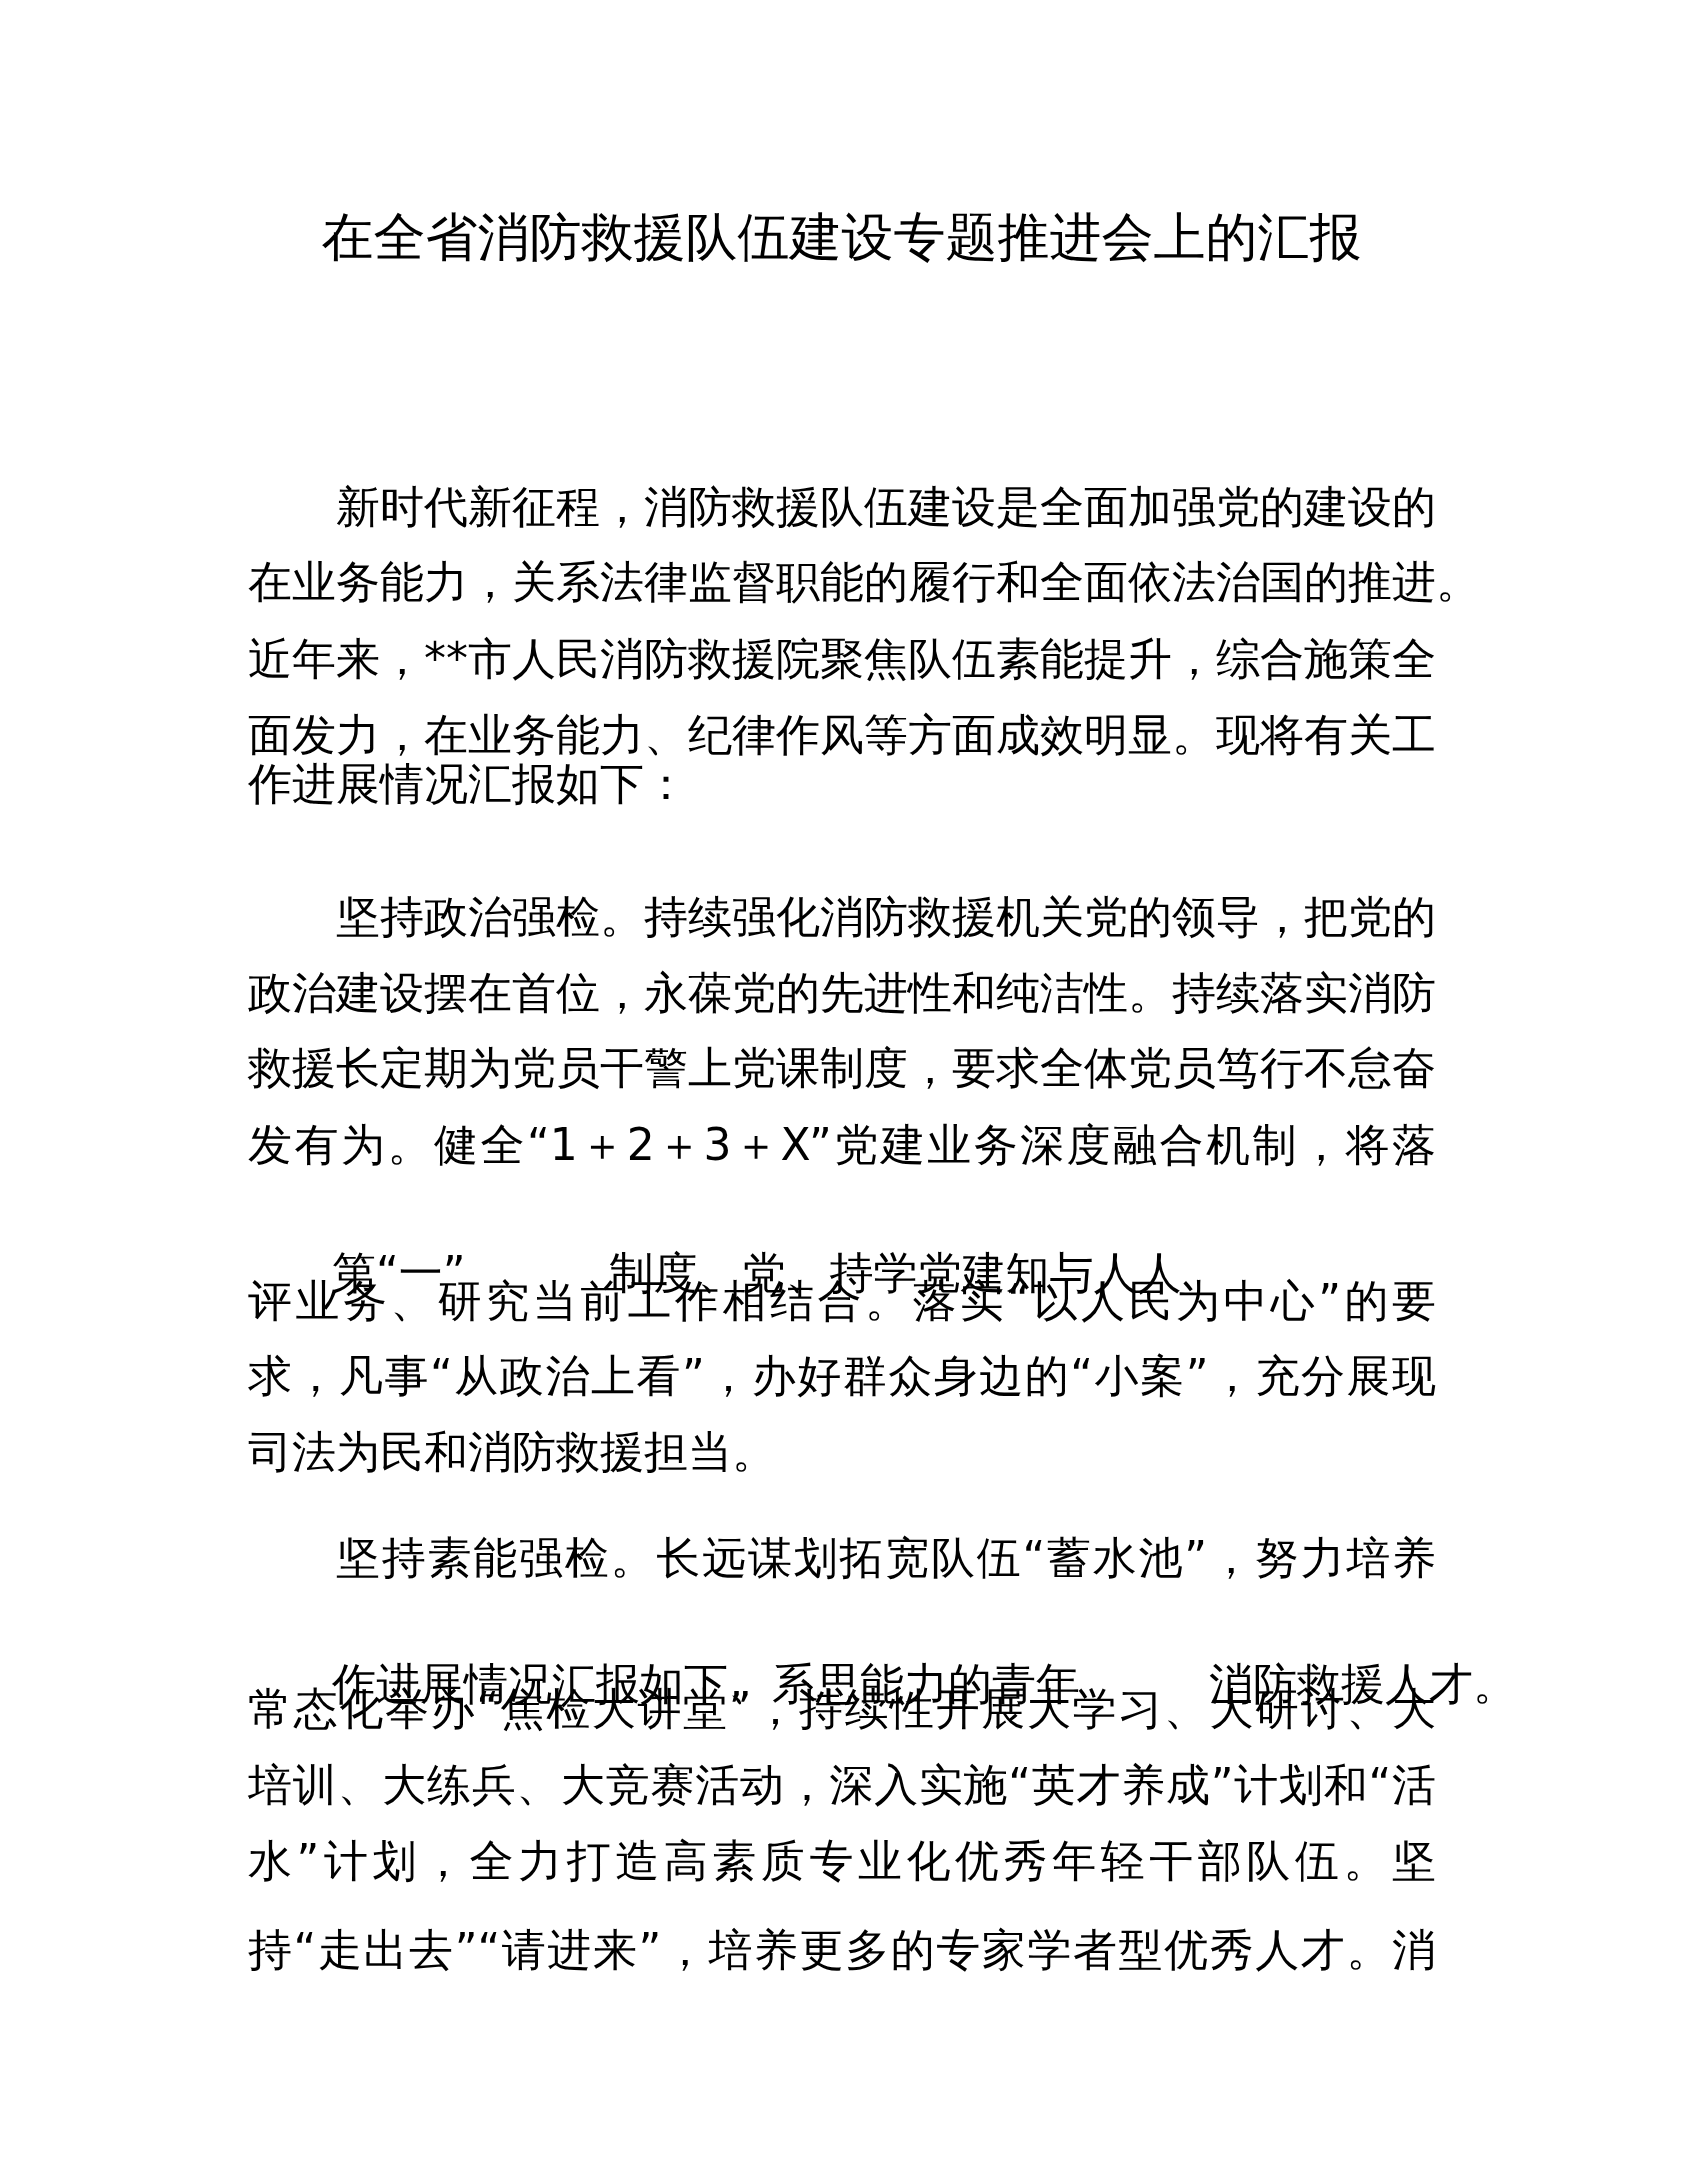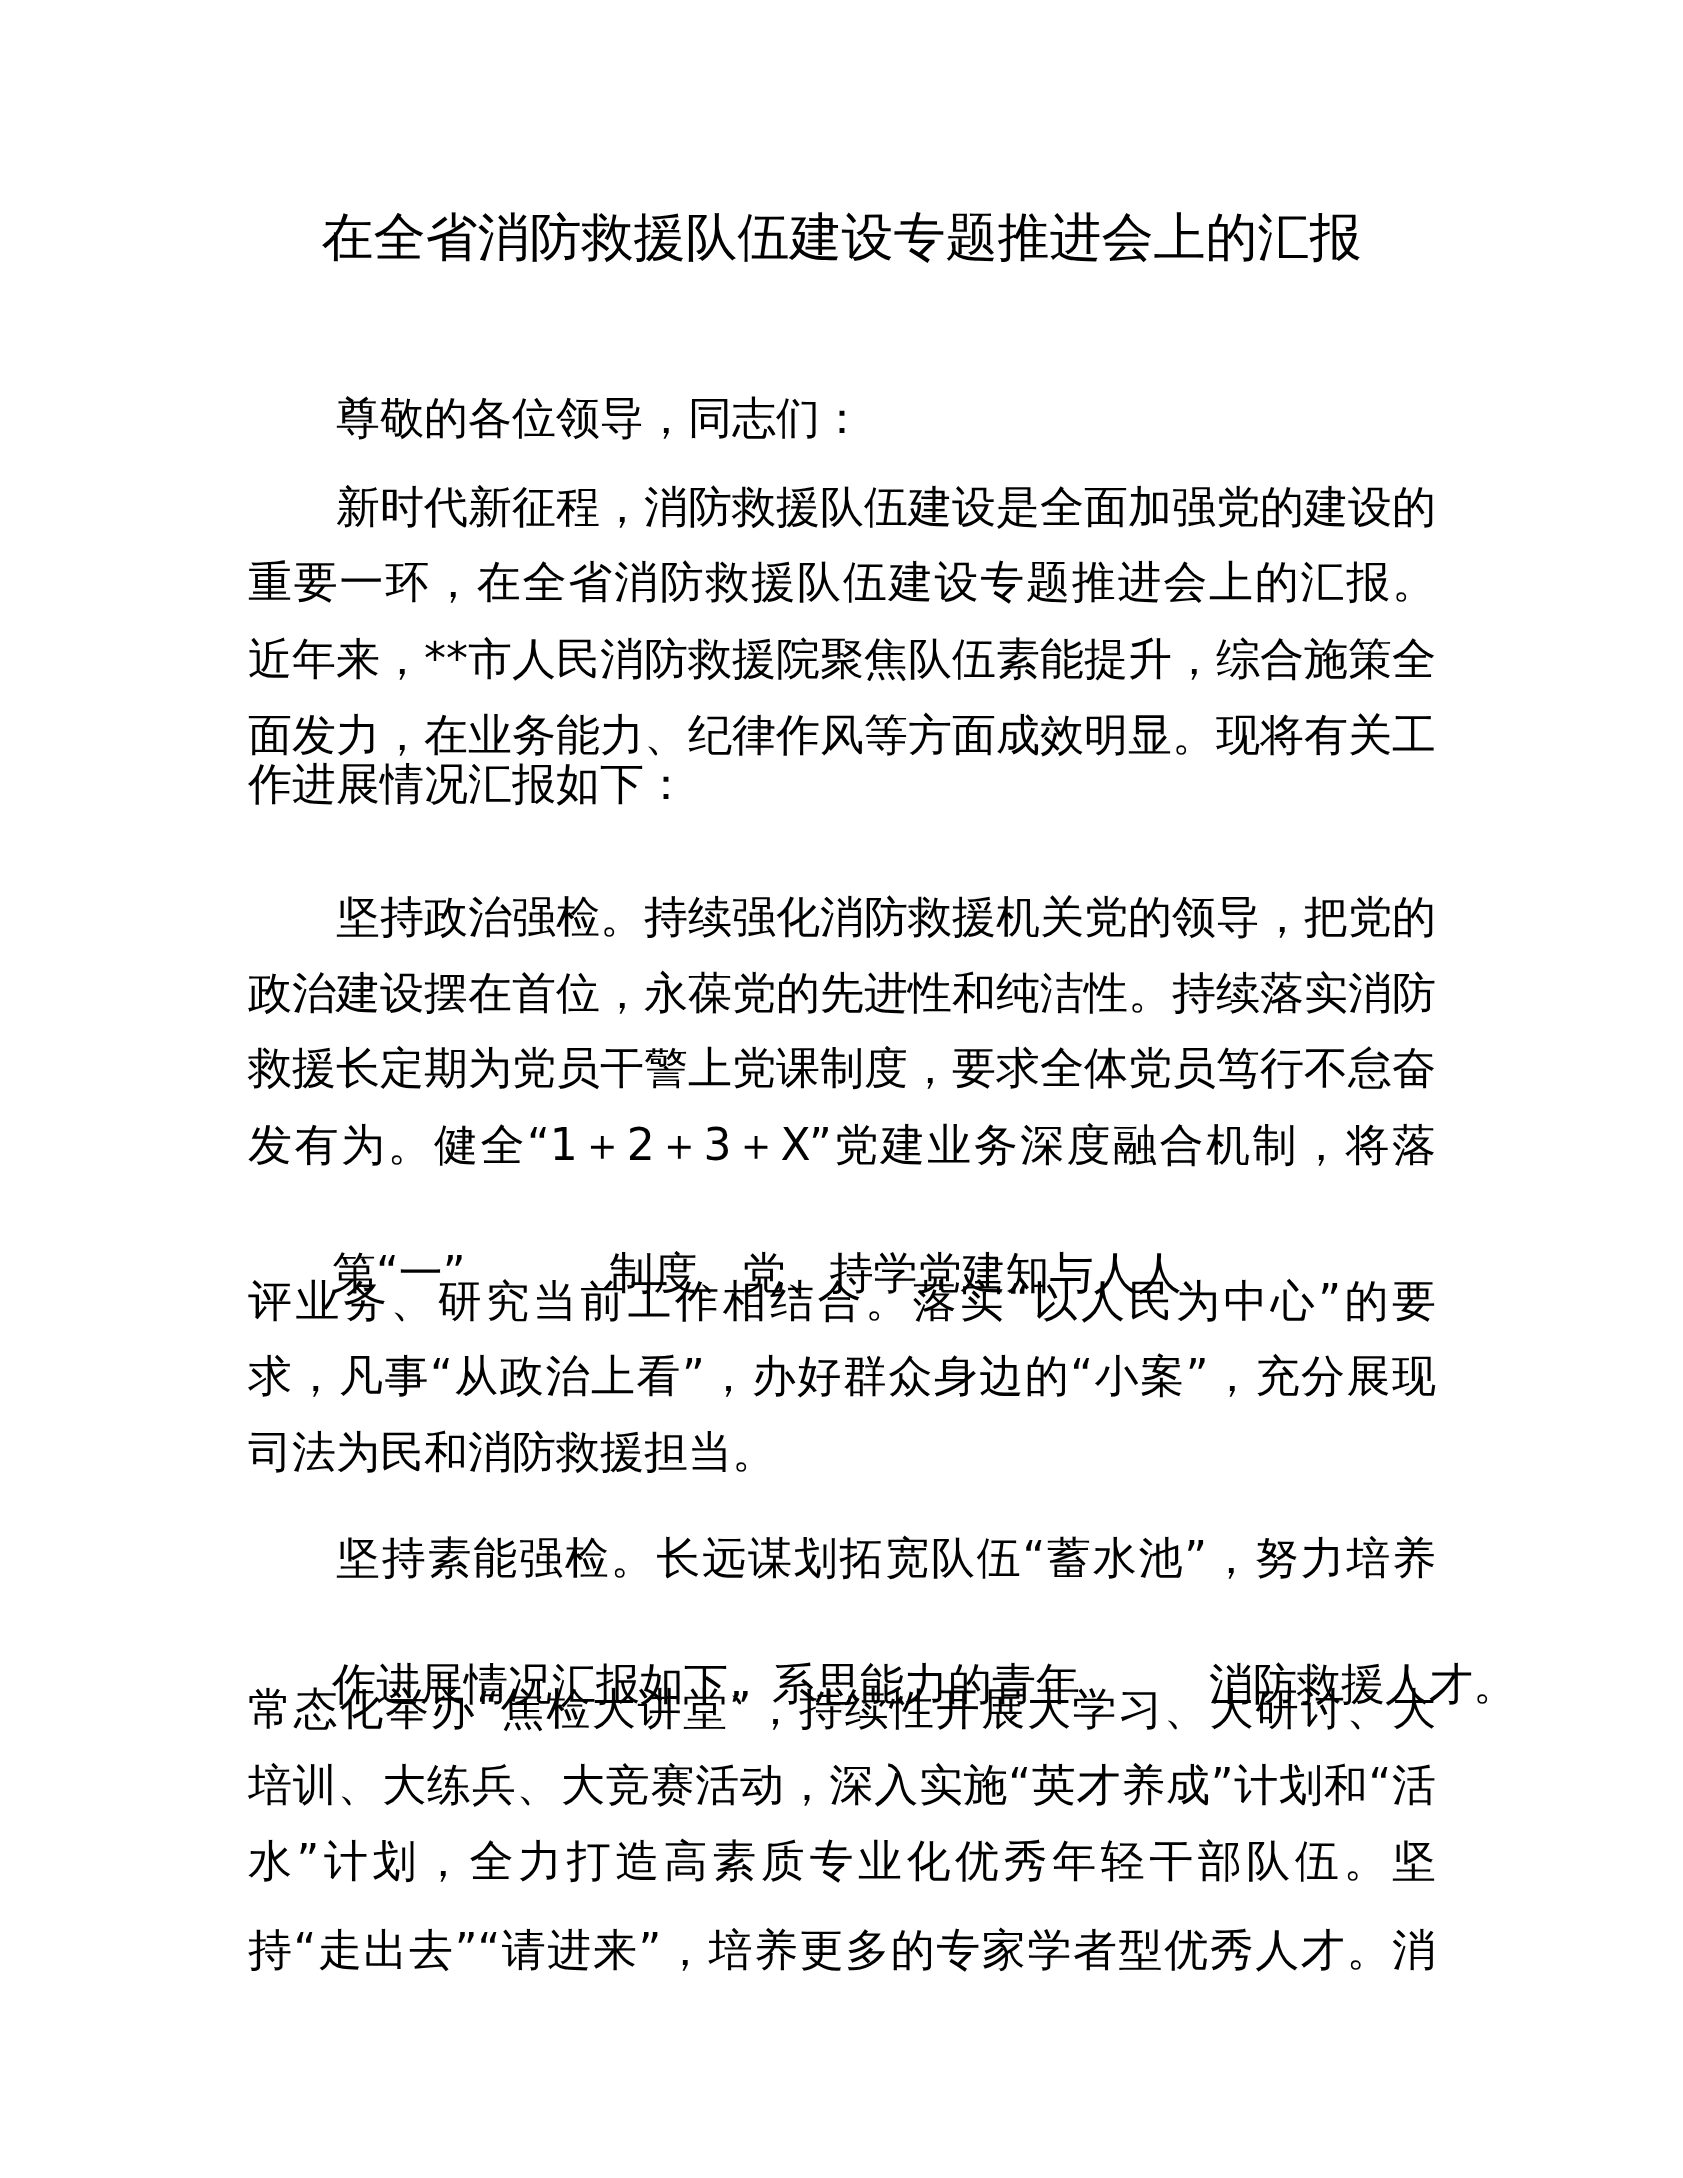--- a/index.html
+++ b/index.html
@@ -55,25 +55,24 @@
       display: inline-block;
     }
   </style>
 </head>
 <body>
 
 <div class="page">
 
   <div class="title-line" style="top:208px;">在全省消防救援队伍建设专题推进会上的汇报</div>
 
-  <div class="line indent last" style="top:392px;">尊敬的各位领导，同志们：</div>
 
   <div>
     <div class="line indent" style="top:481px;">新时代新征程，消防救援队伍建设是全面加强党的建设的</div>
-    <div class="line" style="top:556px;">重要一环，在全省消防救援队伍建设专题推进会上的汇报。</div>
+    <div class="line" style="top:556px;">在业务能力，关系法律监督职能的履行和全面依法治国的推进。</div>
     <div class="line" style="top:633px;">近年来，**市人民消防救援院聚焦队伍素能提升，综合施策全</div>
     <div class="line" style="top:709px;">面发力，在业务能力、纪律作风等方面成效明显。现将有关工</div>
     <div class="line last" style="top:758px;">作进展情况汇报如下：</div>
   </div>
 
   <div>
     <div class="line indent" style="top:891px;">坚持政治强检。持续强化消防救援机关党的领导，把党的</div>
     <div class="line" style="top:967px;">政治建设摆在首位，永葆党的先进性和纯洁性。持续落实消防</div>
     <div class="line" style="top:1042px;">救援长定期为党员干警上党课制度，要求全体党员笃行不怠奋</div>
     <div class="line" style="top:1119px;">发有为。健全“1＋2＋3＋X”党建业务深度融合机制，将落</div>

